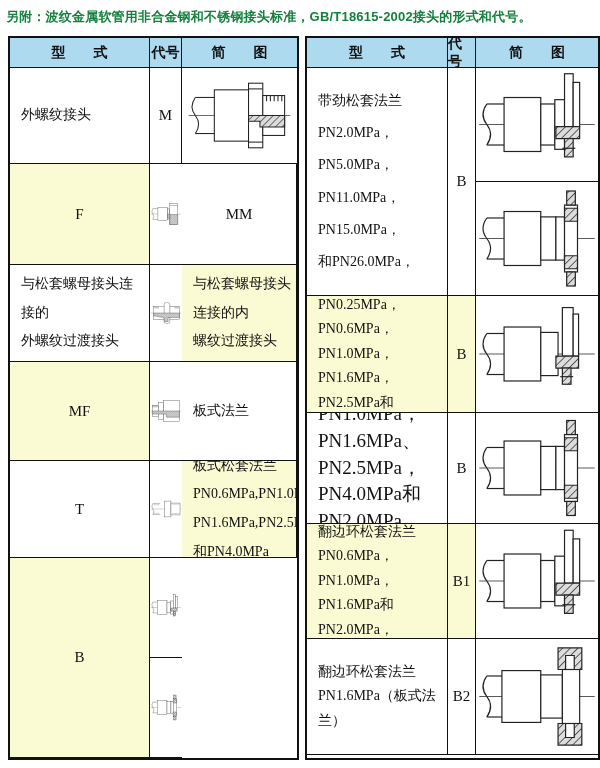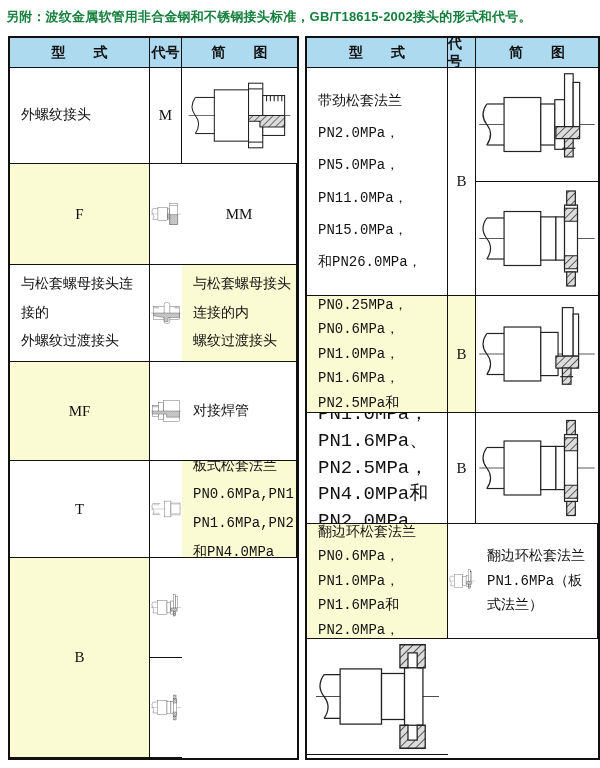--- a/index.html
+++ b/index.html
@@ -34,21 +34,21 @@
   .hd{
     background:var(--hdr,#AEDAF0);
     font-family:"Liberation Sans","DejaVu Sans",sans-serif;
     font-weight:700;font-size:14px;color:#111;
     display:flex;align-items:center;justify-content:center;
   }
   .t{
     display:flex;align-items:center;
     padding:4px 4px 4px 11px;
     font-size:14px;color:#111;
-    white-space:pre-line;line-height:2.05;font-family:Liberation Mono, monospace;
+    white-space:pre-line;line-height:2.05;
   }
   .rt .t{line-height:1.75;}
   .rt .t.airy{line-height:2.3;}
   .rt .t.dense{line-height:1.42;font-size:19px;}
   .c{
     display:flex;align-items:center;justify-content:center;
     font-size:15px;color:#111;
   }
   .y{background:var(--hl,#FBFBD3);}
   .d{display:flex;flex-direction:column;}
@@ -157,21 +157,21 @@
               <line x1="18" y1="31" x2="18" y2="37"></line>
               <line x1="22" y1="31" x2="22" y2="37"></line>
               <line x1="26" y1="31" x2="26" y2="37"></line>
               <rect x="30" y="21" width="18" height="58" fill="#fff"></rect>
               <rect x="48" y="13" width="56" height="74" fill="#fff"></rect>
               <polygon points="8,50 104,50 104,72 58,72 58,61 8,61" fill="url(#hp)"></polygon>
             </svg>
           </div>
       </div>
 
-      <div class="cell t">对接焊管</div>
+      <div class="cell t">板式法兰</div>
       <div class="cell c">T</div>
       <div class="cell d nr">
         <div class="diag">
             <svg viewBox="0 0 113 100" preserveAspectRatio="xMidYMid meet" stroke="#222" stroke-width="1.1" fill="none">
               <line x1="3" y1="50" x2="110" y2="50" stroke-width="0.7"></line>
               <path d="M10 31 H 36" fill="none"></path>
               <path d="M10 69 H 36" fill="none"></path>
               <path d="M10 31 Q 3 41 10 50 Q 17 59 10 69" fill="none"></path>
               <line x1="14" y1="35" x2="32" y2="35" stroke-dasharray="3 2"></line>
               <line x1="14" y1="65" x2="32" y2="65" stroke-dasharray="3 2"></line>
@@ -314,20 +314,21 @@
               <polygon points="82,66 94,66 94,78 82,78" fill="url(#hp)"></polygon>
               <rect x="84" y="6" width="8" height="13" fill="url(#hp)"></rect>
               <rect x="84" y="81" width="8" height="13" fill="url(#hp)"></rect>
             </svg>
           </div>
       </div>
 
       <div class="cell t y">翻边环松套法兰
 PN0.6MPa，PN1.0MPa，
 PN1.6MPa和PN2.0MPa，</div>
+      <div class="cell c y">B1</div>
       <div class="cell d nr">
         <div class="diag">
             <svg viewBox="0 0 113 100" preserveAspectRatio="xMidYMid meet" stroke="#222" stroke-width="1.1" fill="none">
               <line x1="3" y1="50" x2="110" y2="50" stroke-width="0.7"></line>
               <path d="M10 31 H 26" fill="none"></path>
               <path d="M10 69 H 26" fill="none"></path>
               <path d="M10 31 Q 3 41 10 50 Q 17 59 10 69" fill="none"></path>
               <rect x="26" y="25" width="34" height="50" fill="#fff"></rect>
               <rect x="60" y="31" width="13" height="38" fill="#fff"></rect>
               <rect x="73" y="27" width="9" height="46" fill="#fff"></rect>
@@ -335,20 +336,21 @@
               <rect x="90" y="11" width="6" height="41" fill="#fff"></rect>
               <polygon points="74,52 96,52 96,63 74,63" fill="url(#hp)"></polygon>
               <rect x="82" y="63" width="8" height="17" fill="url(#hp)"></rect>
               <line x1="80" y1="72" x2="92" y2="72"></line>
             </svg>
           </div>
       </div>
 
       <div class="cell t">翻边环松套法兰
 PN1.6MPa（板式法兰）</div>
+      <div class="cell c">B2</div>
       <div class="cell d nr">
         <div class="diag">
             <svg viewBox="0 0 113 100" preserveAspectRatio="xMidYMid meet" stroke="#222" stroke-width="1.1" fill="none">
               <line x1="3" y1="50" x2="110" y2="50" stroke-width="0.7"></line>
               <path d="M10 31 H 24" fill="none"></path>
               <path d="M10 69 H 24" fill="none"></path>
               <path d="M10 31 Q 3 41 10 50 Q 17 59 10 69" fill="none"></path>
               <rect x="24" y="26" width="36" height="48" fill="#fff"></rect>
               <rect x="60" y="30" width="20" height="40" fill="#fff"></rect>
               <rect x="80" y="25" width="16" height="50" fill="#fff"></rect>

